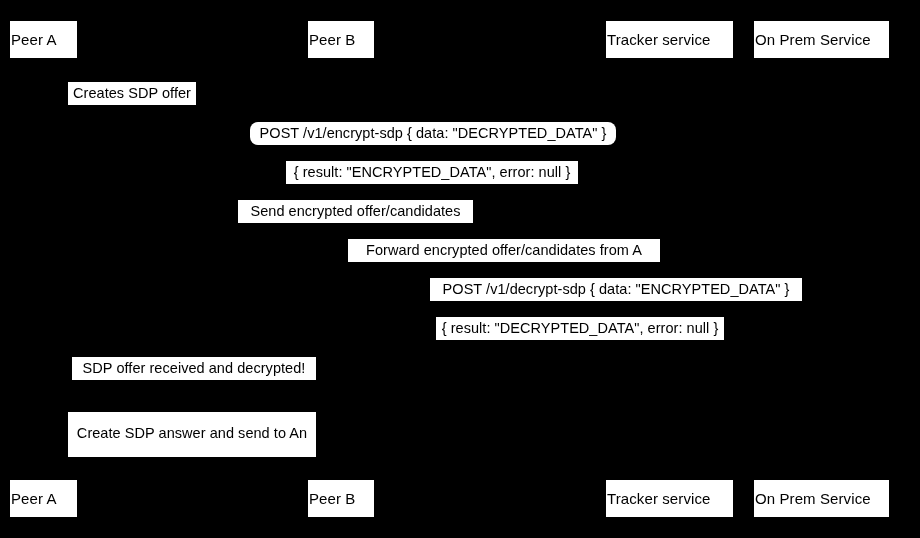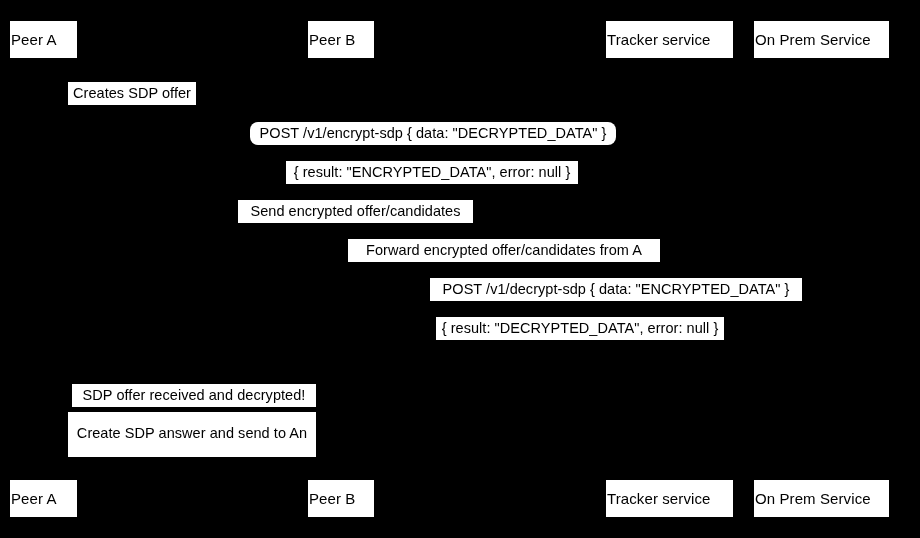--- a/index.html
+++ b/index.html
@@ -109,21 +109,21 @@
   </div>
 
   <div class="msg-label" style="left:394px; top:278px; width:372px; height:23px;margin-left:36px;">
     <span>POST /v1/decrypt-sdp { data: "ENCRYPTED_DATA" }</span>
   </div>
 
   <div class="msg-label" style="left:436px; top:317px; width:288px; height:23px;">
     <span>{ result: "DECRYPTED_DATA", error: null }</span>
   </div>
 
-  <div class="msg-label" style="left:72px; top:384px; width:244px; height:23px;">
+  <div class="msg-label" style="left:72px; top:357px; width:244px; height:23px;">
     <span>SDP offer received and decrypted!</span>
   </div>
 
   <div class="msg-label two-line" style="left:68px; top:412px; width:248px; height:45px;">
     <span>Create SDP answer and send to An</span>
   </div>
 
   <div class="actor-box" style="left:10px; top:480px; width:67px; height:37px;">
     <span>Peer A</span>
   </div>

